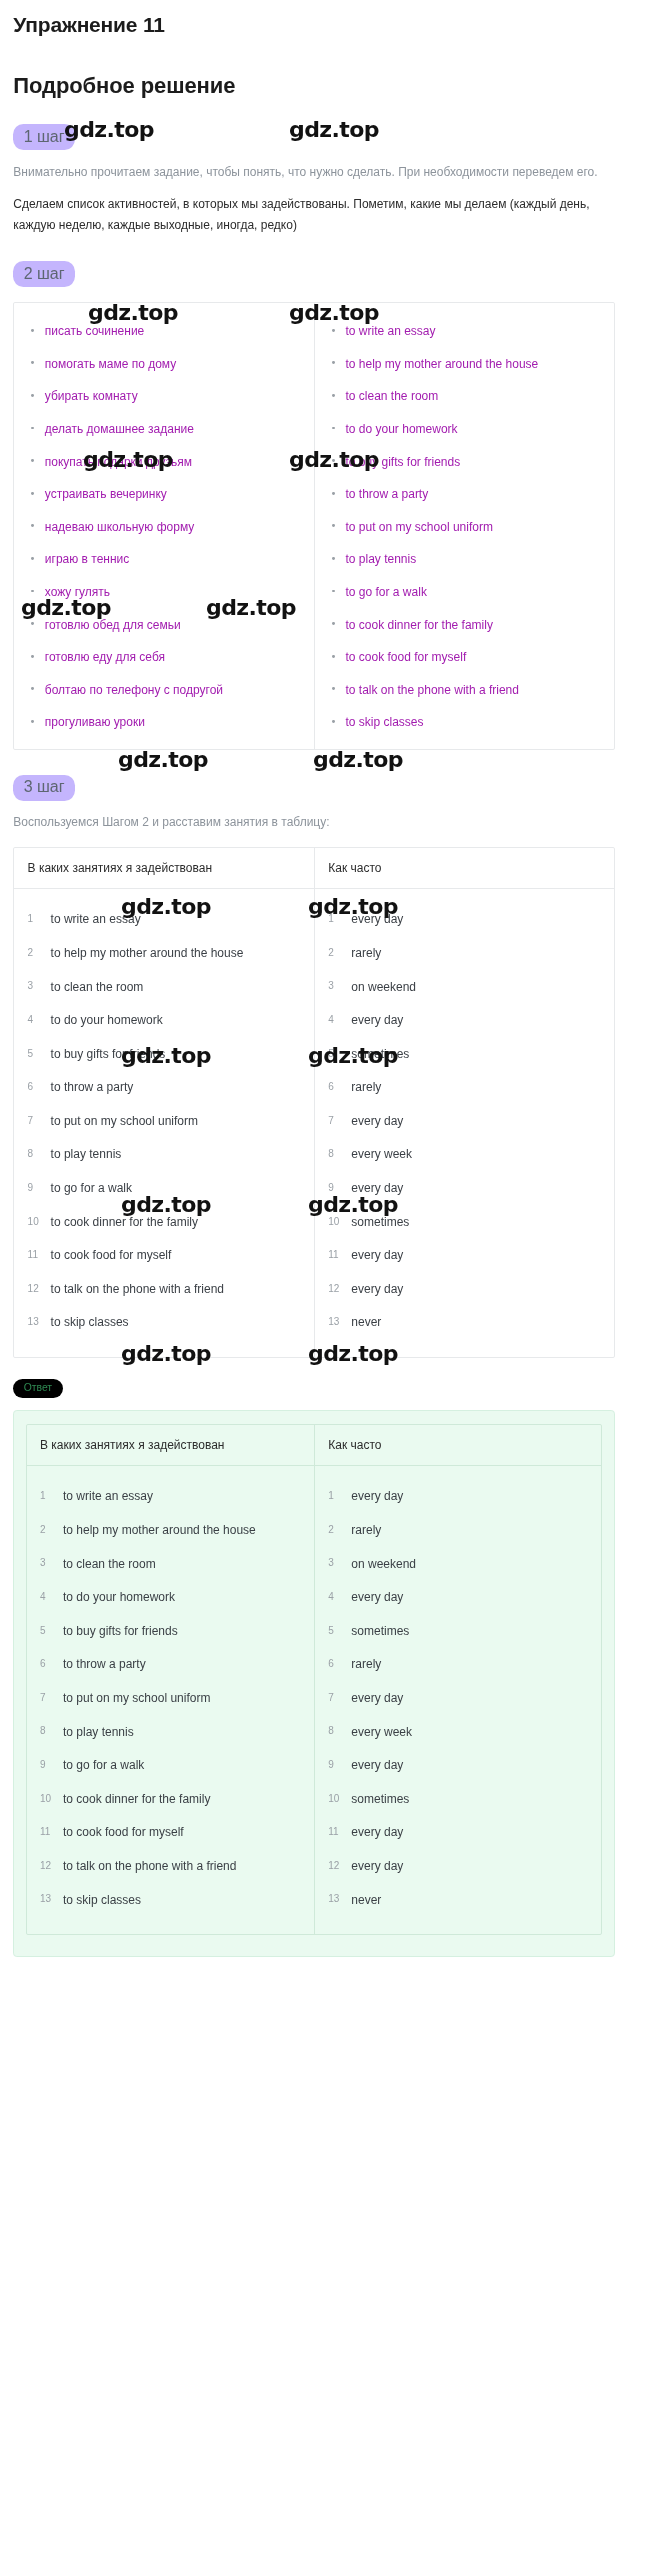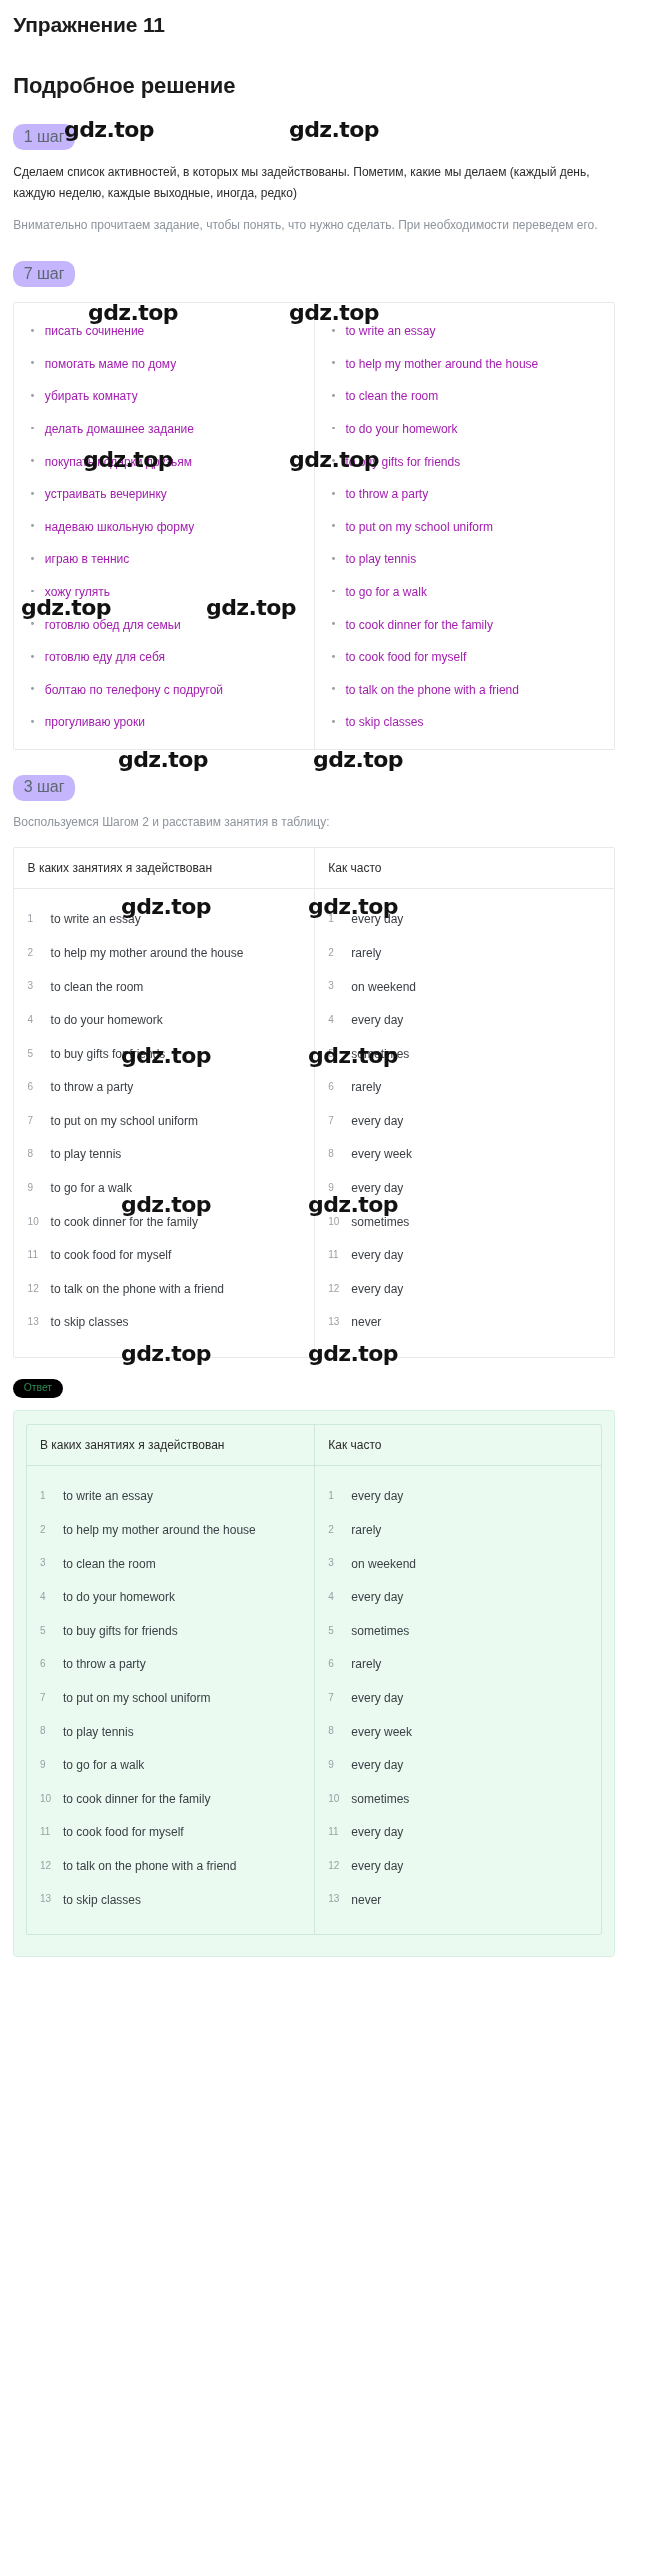--- a/index.html
+++ b/index.html
@@ -155,25 +155,25 @@
 </head>
 <body>
 
 <div class="page">
 
   <h1 class="ex-title">Упражнение 11</h1>
   <h2 class="sol-title">Подробное решение</h2>
 
   
   <div class="step-badge">1 шаг</div>
+  <p class="para">Внимательно прочитаем задание, чтобы понять, что нужно сделать. При необходимости переведем его.</p>
   <p class="para dark">Сделаем список активностей, в которых мы задействованы. Пометим, какие мы делаем (каждый день, каждую неделю, каждые выходные, иногда, редко)</p>
-  <p class="para">Внимательно прочитаем задание, чтобы понять, что нужно сделать. При необходимости переведем его.</p>
-
-  
-  <div class="step-badge">7 шаг</div>
+
+  
+  <div class="step-badge">2 шаг</div>
 
   <div class="list-box">
     <div class="list-col">
       <ul>
           <li>писать сочинение</li>
           <li>помогать маме по дому</li>
           <li>убирать комнату</li>
           <li>делать домашнее задание</li>
           <li>покупать подарки друзьям</li>
           <li>устраивать вечеринку</li>

